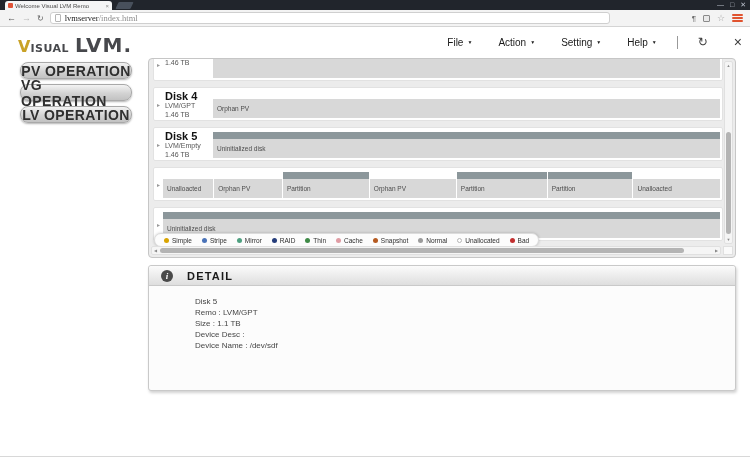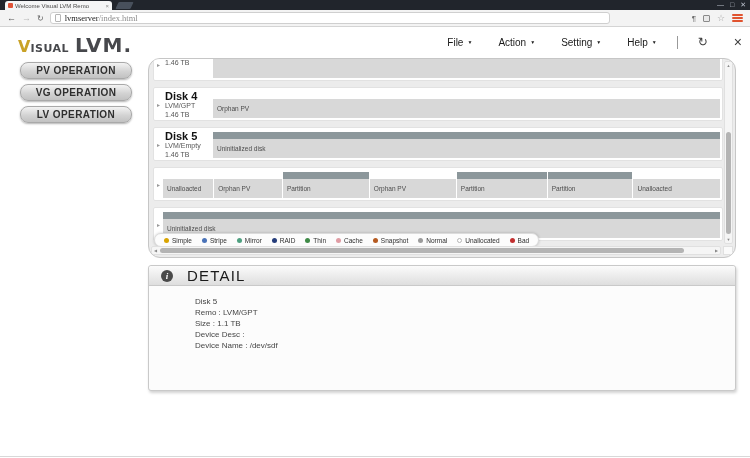--- a/index.html
+++ b/index.html
@@ -42,25 +42,25 @@
   .menubar { position:absolute; right:8px; top:5px; height:20px; display:flex; align-items:center; gap:26px; }
   .menu-item { display:flex; align-items:center; gap:4px; font-size:10px; color:#1a1a1a; cursor:default; }
   .menu-caret { font-size:5px; color:#1a1a1a; }
   .hdr-divider { width:1px; height:13px; background:#999; margin:0 -6px; }
   .hdr-ico { font-size:12px; color:#3c3c3c; line-height:12px; }
   
   .sidebar { position:absolute; left:20px; top:62px; width:112px; display:flex; flex-direction:column; gap:5px; }
   .sbtn { height:17px; border-radius:8px; border:1px solid #a9a9a9;
           background:linear-gradient(#f3f3f3, #d3d3d3 55%, #c2c2c2);
           box-shadow:0 1px 2px rgba(0,0,0,.3);
-          font-size:10px; font-weight:bold; color:#2f2f2f; letter-spacing:.4px;
+          font-size:14px; font-weight:bold; color:#2f2f2f; letter-spacing:.4px;
           display:flex; align-items:center; justify-content:center; }
   
   .disk-panel { position:absolute; left:148px; top:58px; width:588px; height:200px; background:#ececec;
-                border:1px solid #c6c6c6; border-radius:12px; overflow:hidden; }
+                border:1px solid #c6c6c6; border-radius:4px; overflow:hidden; }
   .rows { position:absolute; left:4px; top:-12px; width:570px; display:flex; flex-direction:column; gap:6px; }
   .drow { background:#fff; border:1px solid #e2e2e2; border-radius:2px; height:34px;
           display:flex; align-items:stretch; padding:2px 2px 2px 0; }
   .drow-arrow { width:9px; display:flex; align-items:center; justify-content:center; color:#9a9a9a; font-size:6px; }
   .dlabel { width:50px; padding:0 2px; overflow:hidden; }
   .dname { font-size:11px; font-weight:bold; color:#111; line-height:12px; white-space:nowrap; }
   .dtype, .dsize { font-size:7px; color:#555; line-height:8.5px; white-space:nowrap; }
   .dbar { flex:1; display:flex; padding-top:2px; }
   .seg { display:flex; flex-direction:column; margin-right:1px; }
   .seg:last-child { margin-right:0; }
@@ -83,21 +83,21 @@
   .harr { position:absolute; top:0; font-size:4px; color:#8a8a8a; line-height:7px; }
   .corner { position:absolute; right:2px; bottom:2px; width:10px; height:9px; background:#fafafa; border:1px solid #e0e0e0; }
   
   .detail { position:absolute; left:148px; top:265px; width:588px; height:126px; background:#fcfcfc;
             border:1px solid #c9c9c9; border-radius:3px; box-shadow:1px 2px 3px rgba(0,0,0,.18); }
   .dheader { height:20px; background:linear-gradient(#fbfbfb, #dedede); border-bottom:1px solid #c9c9c9;
              border-radius:3px 3px 0 0; display:flex; align-items:center; padding-left:12px; gap:14px; }
   .info-ico { width:12px; height:12px; border-radius:50%; background:#4a4a4a; color:#fff;
               font-family:"Liberation Serif", serif; font-style:italic; font-weight:bold; font-size:9px;
               display:flex; align-items:center; justify-content:center; }
-  .dtitle { font-size:15px; font-weight:normal; color:#1a1a1a; letter-spacing:1.2px; }
+  .dtitle { font-size:11px; font-weight:bold; color:#1a1a1a; letter-spacing:1.2px; }
   .dbody { padding:10px 0 0 46px; }
   .dline { font-size:8px; color:#454545; line-height:11px; white-space:pre; }
   .bottom-line { position:absolute; left:0; bottom:1px; width:750px; height:1px; background:#d8d8d8; }
 </style>
 </head>
 <body>
 
 <div class="screen">
 
   <div class="titlebar">

